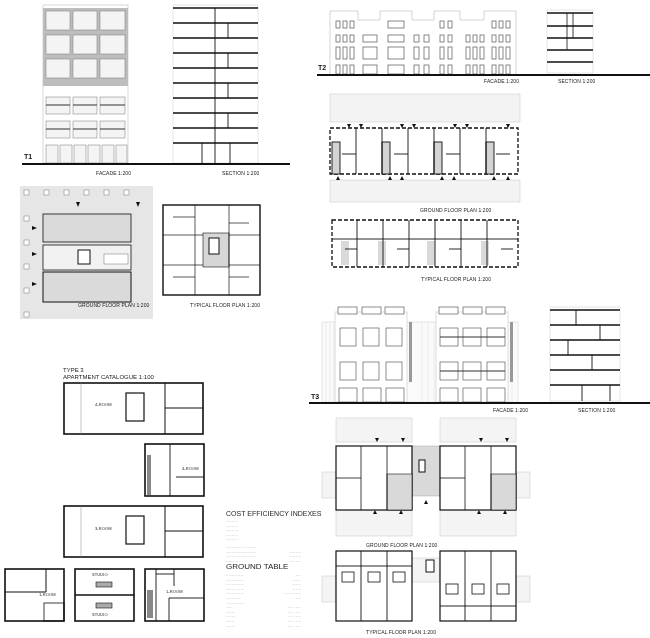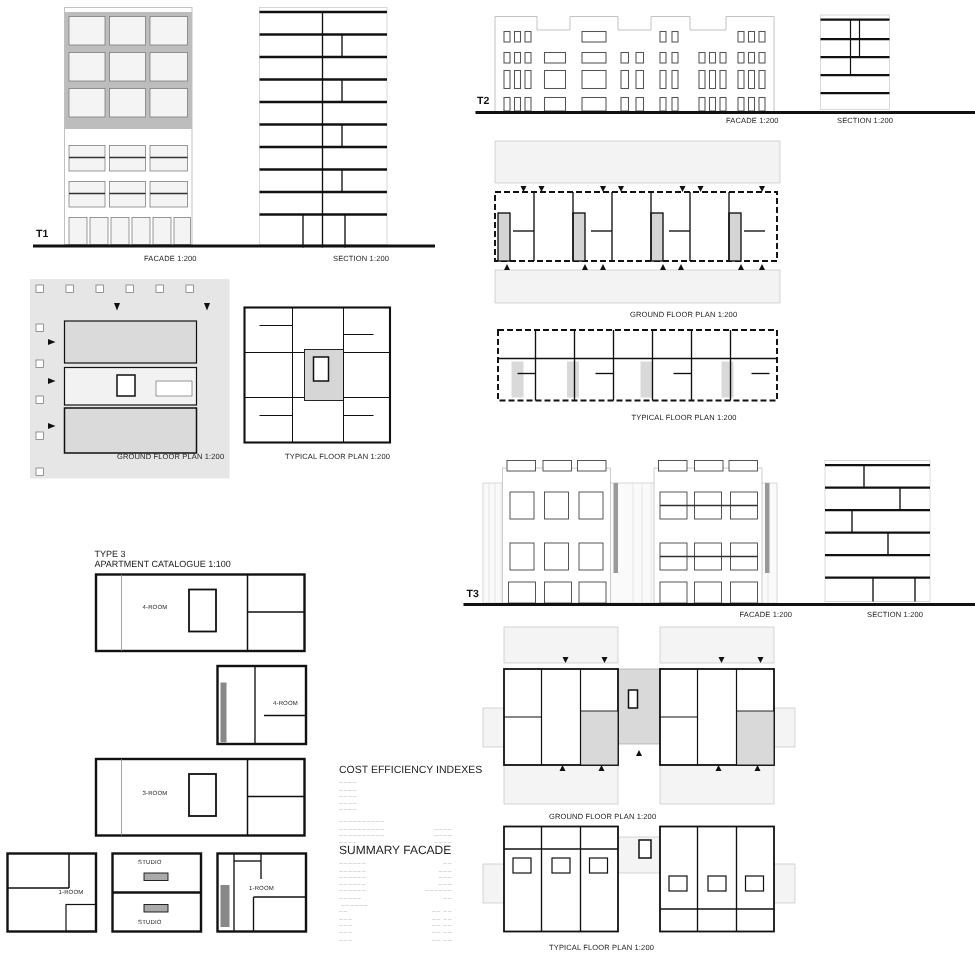--- a/index.html
+++ b/index.html
@@ -509,21 +509,21 @@
         <span>— — — — — — — — — —</span>
         <span>— — — —</span>
       </div>
     <div class="row">
         <span>— — — —</span>
         <span>— — — —</span>
       </div>
   </div>
 </div>
 <div>
-  <div class="bighead" style="left:226px;top:562px;font-size:8px;">SUMMARY FACADE</div>
+  <div class="bighead" style="left:226px;top:562px;font-size:8px;">GROUND TABLE</div>
   <div class="tbl" style="left:226px;top:574px;width:75px;">
     <div class="row">
         <span>— — — — — —</span>
         <span>— —</span>
       </div>
     <div class="row">
         <span>— — — — — —</span>
         <span>— — —</span>
       </div>
     <div class="row">

